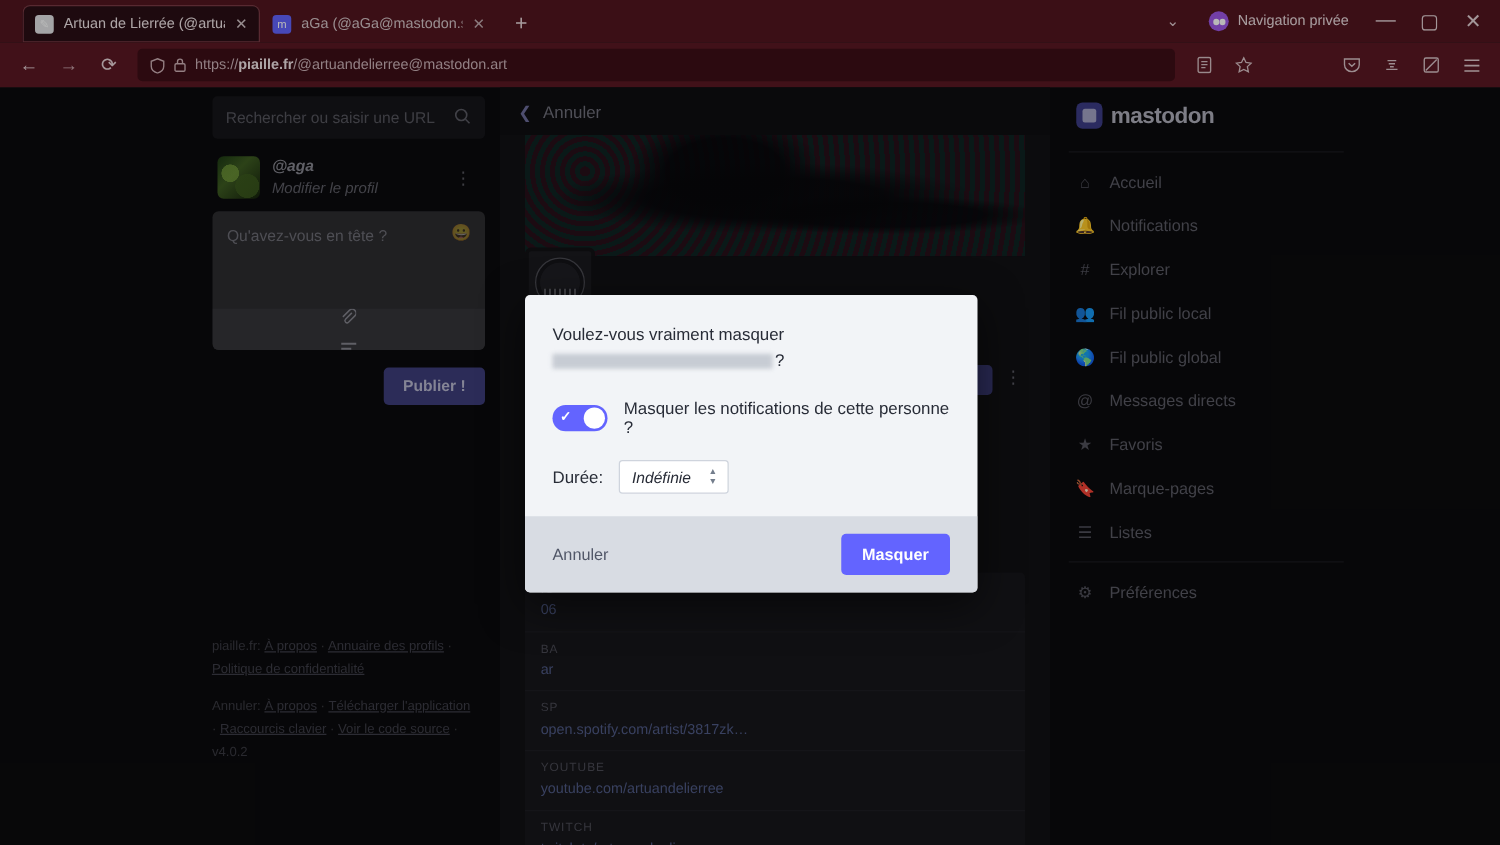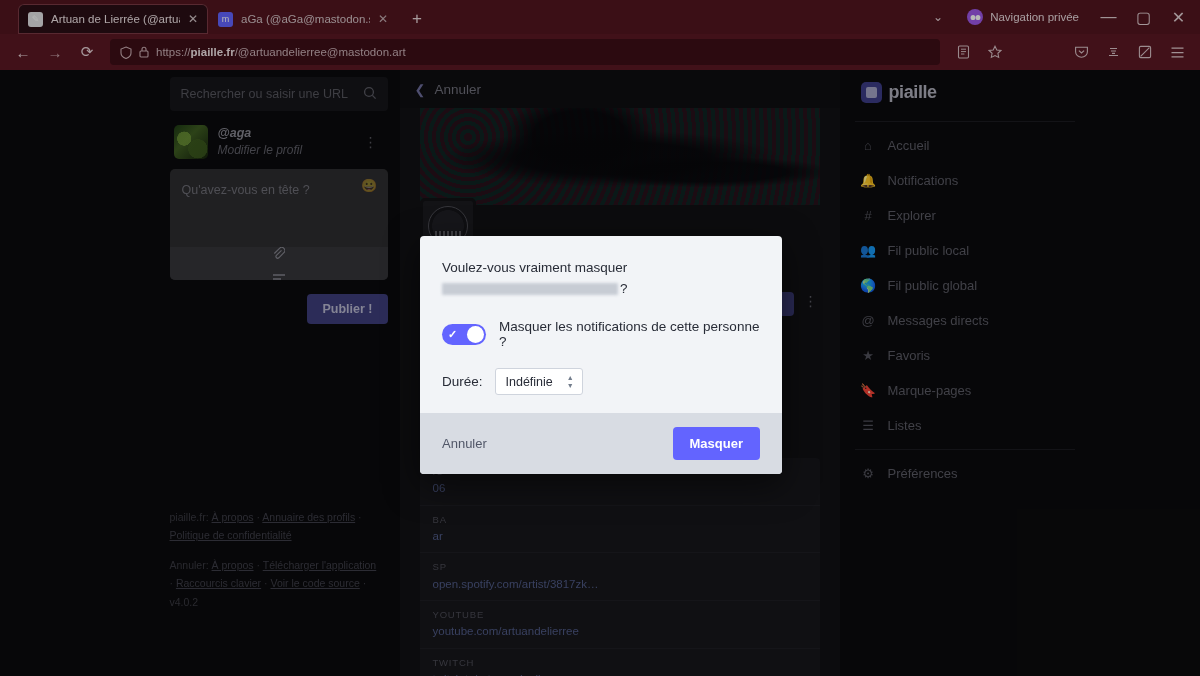--- a/index.html
+++ b/index.html
@@ -269,21 +269,21 @@
   .toggle .chk {
     position: absolute; left: 6px; top: 3px; color: #fff; font-size: 11px;
     font-weight: 700; line-height: 15px;
   }
   .m-toggle-label { font-size: 13.5px; color: #282c37; }
   .m-dur-row { display: flex; align-items: center; gap: 12px; margin-top: 19px; }
   .m-dur-label { font-size: 13.5px; color: #282c37; }
   .select {
     display: flex; align-items: center; gap: 14px; background: #fff;
     border: 1px solid #cfd4dd; border-radius: 3px; padding: 5px 8px 5px 10px;
-    font-size: 12.5px; color: #282c37;
+    font-size: 12.5px; color: #282c37; font-style: italic;
   }
   .select .spin {
     display: flex; flex-direction: column; gap: 1px; color: #737d8c;
     font-size: 7px; line-height: 7px;
   }
   .modal-footer {
     background: #d8dce3; padding: 14px 22px; display: flex;
     align-items: center; justify-content: space-between;
   }
   .btn-cancel {
@@ -518,21 +518,21 @@
             <div class="field-k">TWITCH</div>
             <div class="field-v">twitch.tv/artuan_de_lierree</div>
           </div>
         </div>
 
       </div>
 
       <div class="col-right">
         <div class="logo-row">
           <span class="logo-mark"></span>
-          <span class="logo-text">piaille</span>
+          <span class="logo-text">mastodon</span>
         </div>
         <div class="nav-divider"></div>
 
         <ul class="navlist">
           <li>
             <span class="n-ico">⌂</span>
             <span>Accueil</span>
           </li>
           <li>
             <span class="n-ico">🔔</span>

